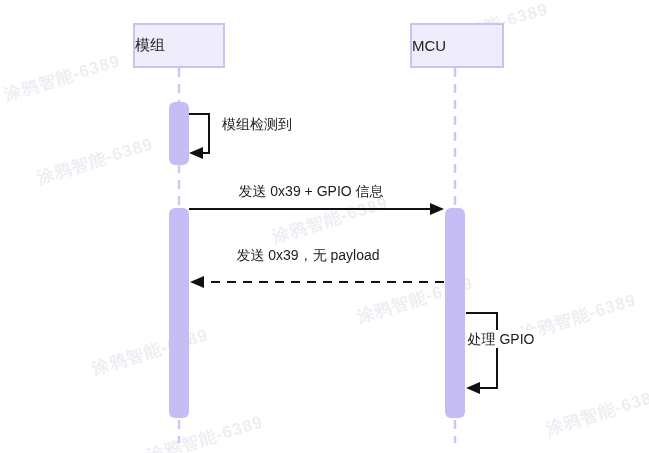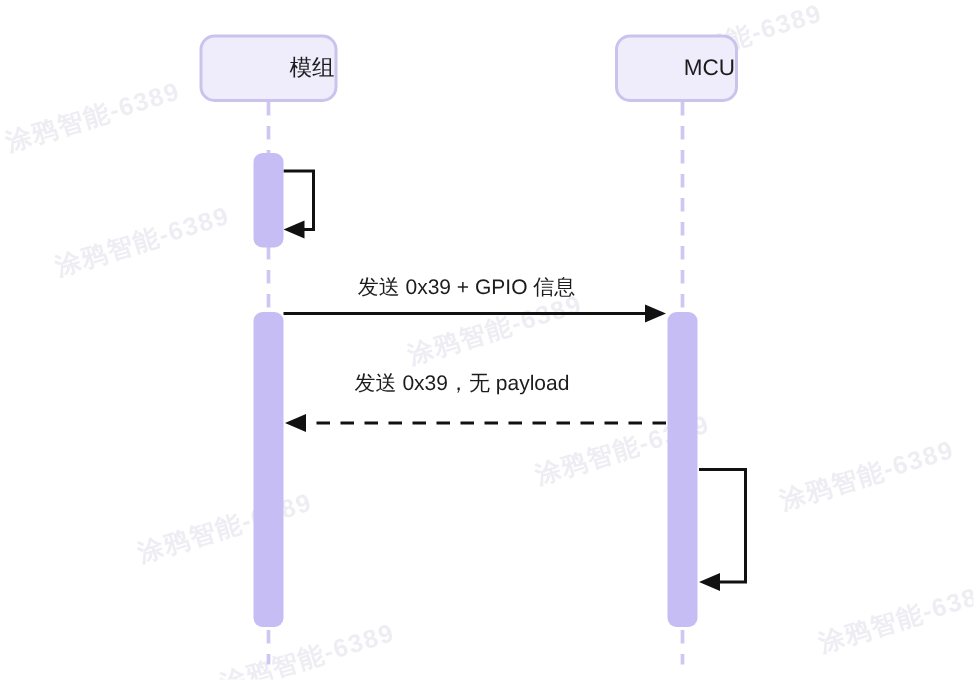--- a/index.html
+++ b/index.html
@@ -35,25 +35,25 @@
     border-radius:6px;z-index:3;
   }
   .act-module-self{left:169px;top:102px;height:63px;}
   .act-module-main{left:169px;top:208px;height:210px;}
   .act-mcu-main{left:445px;top:208px;height:210px;}
 
   
   .actor{
     position:absolute;top:23px;height:45px;box-sizing:border-box;
     background:var(--actor-fill);border:2px solid var(--actor-border);
-    border-radius:10px;display:flex;align-items:center;justify-content:flex-end;
+    border-radius:0;display:flex;align-items:center;justify-content:flex-start;
     font-size:15px;z-index:5;
   }
   .actor-module{left:133px;width:92px;}
-  .actor-mcu{left:410px;width:82px;}
+  .actor-mcu{left:410px;width:94px;}
 
   
   .msg-label{
     position:absolute;z-index:4;font-size:14px;font-weight:500;
     line-height:19px;white-space:nowrap;
   }
   .lbl-module-self{left:222px;top:115px;text-align:left;}
   .lbl-send-info{left:311px;top:182px;transform:translateX(-50%);text-align:center;}
   .lbl-send-ack{left:308px;top:246px;transform:translateX(-50%);}
   .lbl-mcu-self{
@@ -95,27 +95,29 @@
 
     <path d="M466,313 H497 V388 H471" fill="none" stroke="#111" stroke-width="2"></path>
     <polygon points="466,388 480,382 480,394" fill="#111"></polygon>
   </svg>
 
   <div class="activation act-module-self"></div>
   <div class="activation act-module-main"></div>
   <div class="activation act-mcu-main"></div>
 
   <div class="msg-label lbl-module-self">
+    <span>模组检测到</span>
   </div>
 
   <div class="msg-label lbl-send-info">发送 0x39 + GPIO 信息</div>
 
   <div class="msg-label lbl-send-ack">发送 0x39，无 payload</div>
 
   <div class="msg-label lbl-mcu-self">
+    <span>处理 GPIO</span>
   </div>
 
   <div class="actor actor-module">
     <span>模组</span>
   </div>
   <div class="actor actor-mcu">
     <span>MCU</span>
   </div>
 
 </div>

